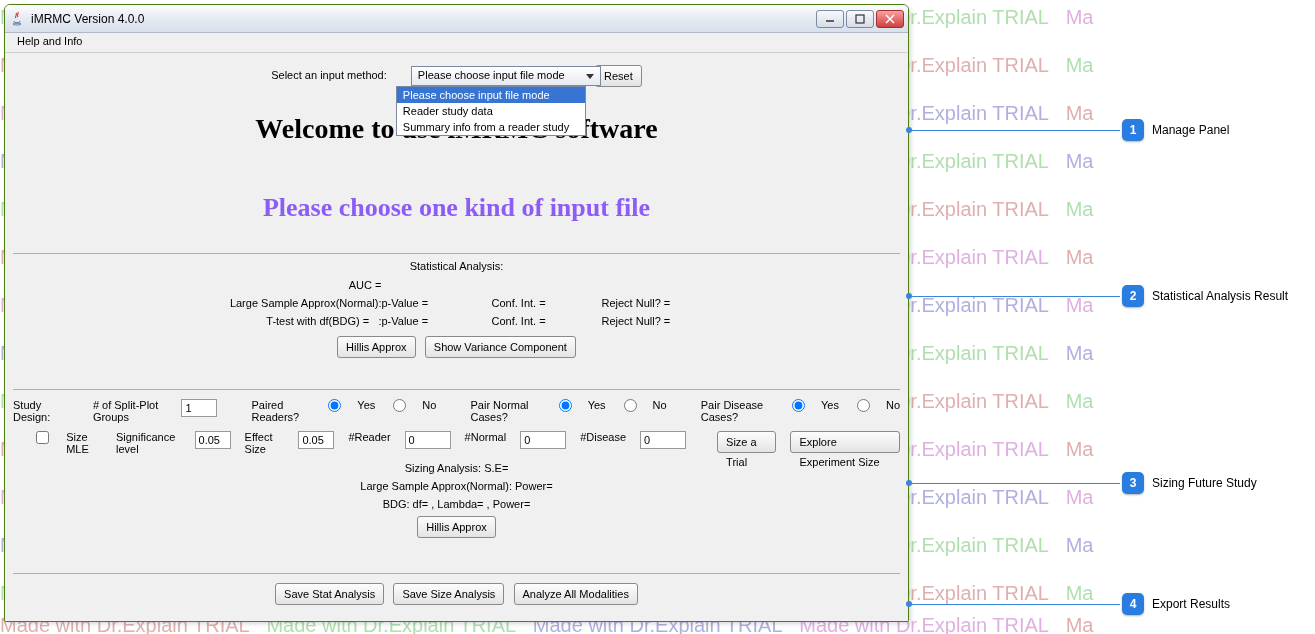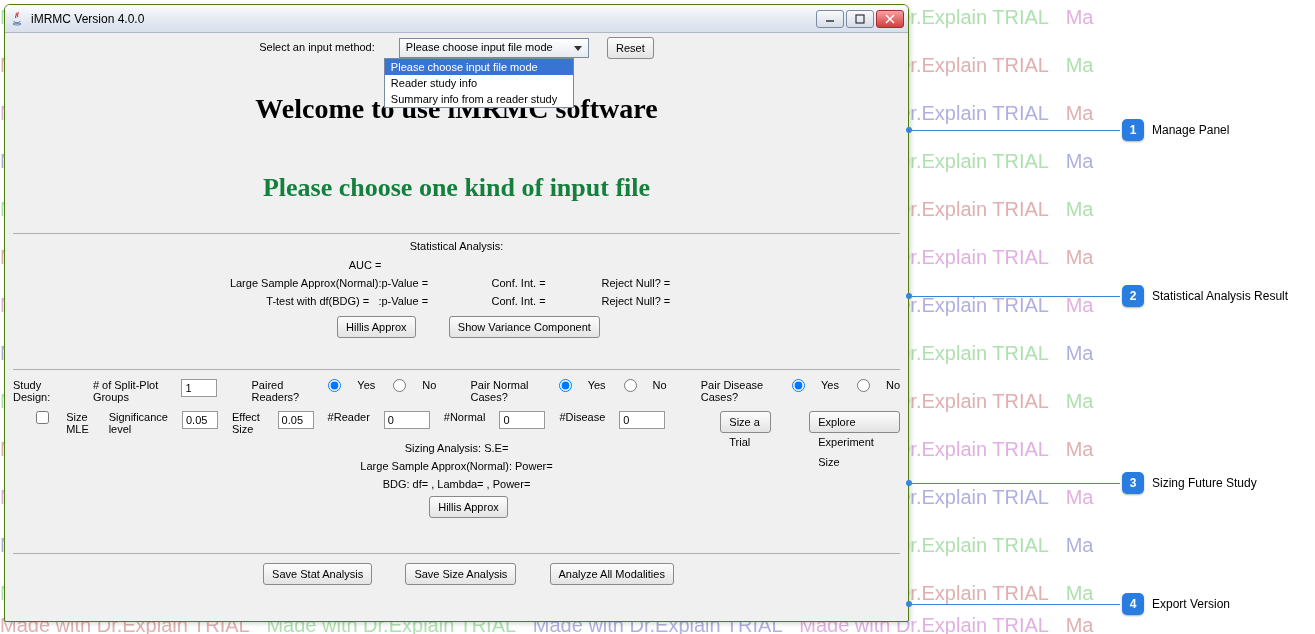--- a/index.html
+++ b/index.html
@@ -82,21 +82,21 @@
   font-size: 11px;
 }
 .menubar .menu-item { padding: 2px 6px; cursor: default; }
 .content {
   position: relative;
   height: calc(100% - 48px);
   background: #f0f0f0;
 }
 .top-controls {
   position: absolute;
-  top: 4px;
+  top: 12px;
   left: 0; right: 0;
   text-align: center;
 }
 .top-controls label { margin-right: 6px; }
 .dropdown {
   display: inline-block;
   position: relative;
   width: 190px;
   vertical-align: middle;
   padding-left: 15px;
@@ -139,39 +139,38 @@
   display: inline-block;
   height: 22px;
   padding: 0 8px;
   border: 1px solid #8a8a8a;
   border-radius: 3px;
   background: linear-gradient(to bottom, #fdfdfd, #e3e3e3);
   font-size: 11px;
   line-height: 20px;
   vertical-align: middle;
   cursor: default;
-  margin-left: 24px;
 }
 .welcome {
   position: absolute;
   top: 60px; left: 0; right: 0;
   text-align: center;
   font-family: "Times New Roman", serif;
   font-size: 28px;
   font-weight: bold;
   color: #000;
 }
 .choose-line {
   position: absolute;
   top: 140px; left: 0; right: 0;
   text-align: center;
   font-family: "Times New Roman", serif;
   font-size: 26px;
   font-weight: bold;
-  color: #15803d;
+  color: #8b5cf6;
 }
 .hr {
   position: absolute;
   left: 8px; right: 8px;
   height: 0;
   border-top: 1px solid #b0b0b0;
 }
 .hr1 { top: 200px; }
 .stat-panel { position: absolute; top: 203px; left: 8px; right: 8px; }
 .stat-title { text-align: center; font-size: 11px; padding: 4px 0; }
@@ -273,29 +272,32 @@
           </svg>
         </div>
       <div class="win-btn close">
           <svg width="10" height="10">
             <line x1="1" y1="1" x2="9" y2="9" stroke="#fff" stroke-width="1.5"></line>
             <line x1="9" y1="1" x2="1" y2="9" stroke="#fff" stroke-width="1.5"></line>
           </svg>
         </div>
     </div>
   </div>
+  <div class="menubar">
+    <span class="menu-item">Help and Info</span>
+  </div>
   <div class="content">
 
     <div class="top-controls">
       <label>Select an input method:</label>
       <div class="dropdown">
         <div class="dropdown-btn">Please choose input file mode</div>
         <div class="dropdown-list">
           <div class="opt selected">Please choose input file mode</div>
-          <div class="opt">Reader study info</div>
+          <div class="opt">Reader study data</div>
           <div class="opt">Summary info from a reader study</div>
         </div>
       </div>
       &nbsp;
       <span class="btn">Reset</span>
     </div>
 
     <div class="welcome">Welcome to use iMRMC software</div>
     <div class="choose-line">Please choose one kind of input file</div>
 
@@ -406,13 +408,13 @@
 <div class="callout-badge" style="top:472px; left:1122px">
     <span>3</span>
   </div>
 <div class="callout-label" style="top:476px; left:1152px">Sizing Future Study</div>
 
 <div class="callout-dot" style="top:601px; left:906px"></div>
 <div class="callout-line" style="top:604px; left:910px; width:210px"></div>
 <div class="callout-badge" style="top:593px; left:1122px">
     <span>4</span>
   </div>
-<div class="callout-label" style="top:597px; left:1152px">Export Version</div>
+<div class="callout-label" style="top:597px; left:1152px">Export Results</div>
 
 </body></html>

